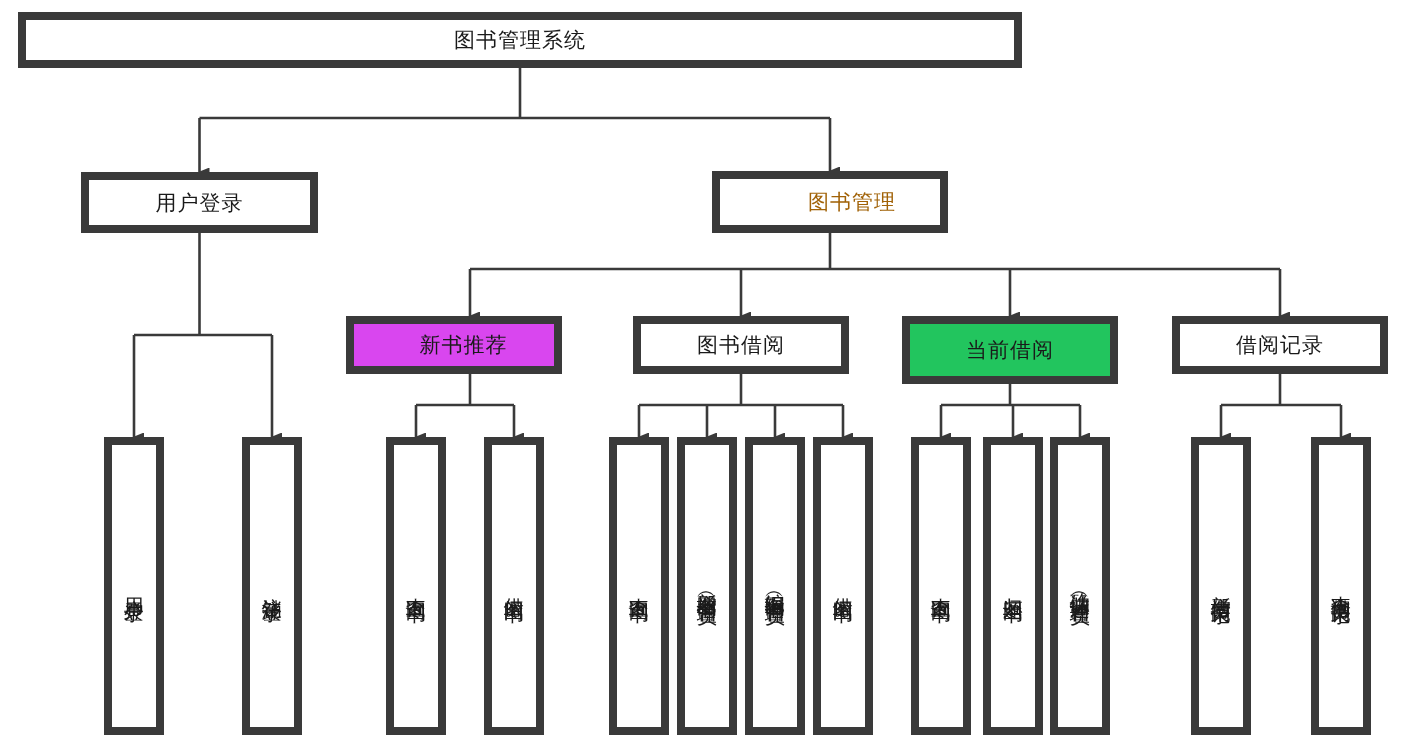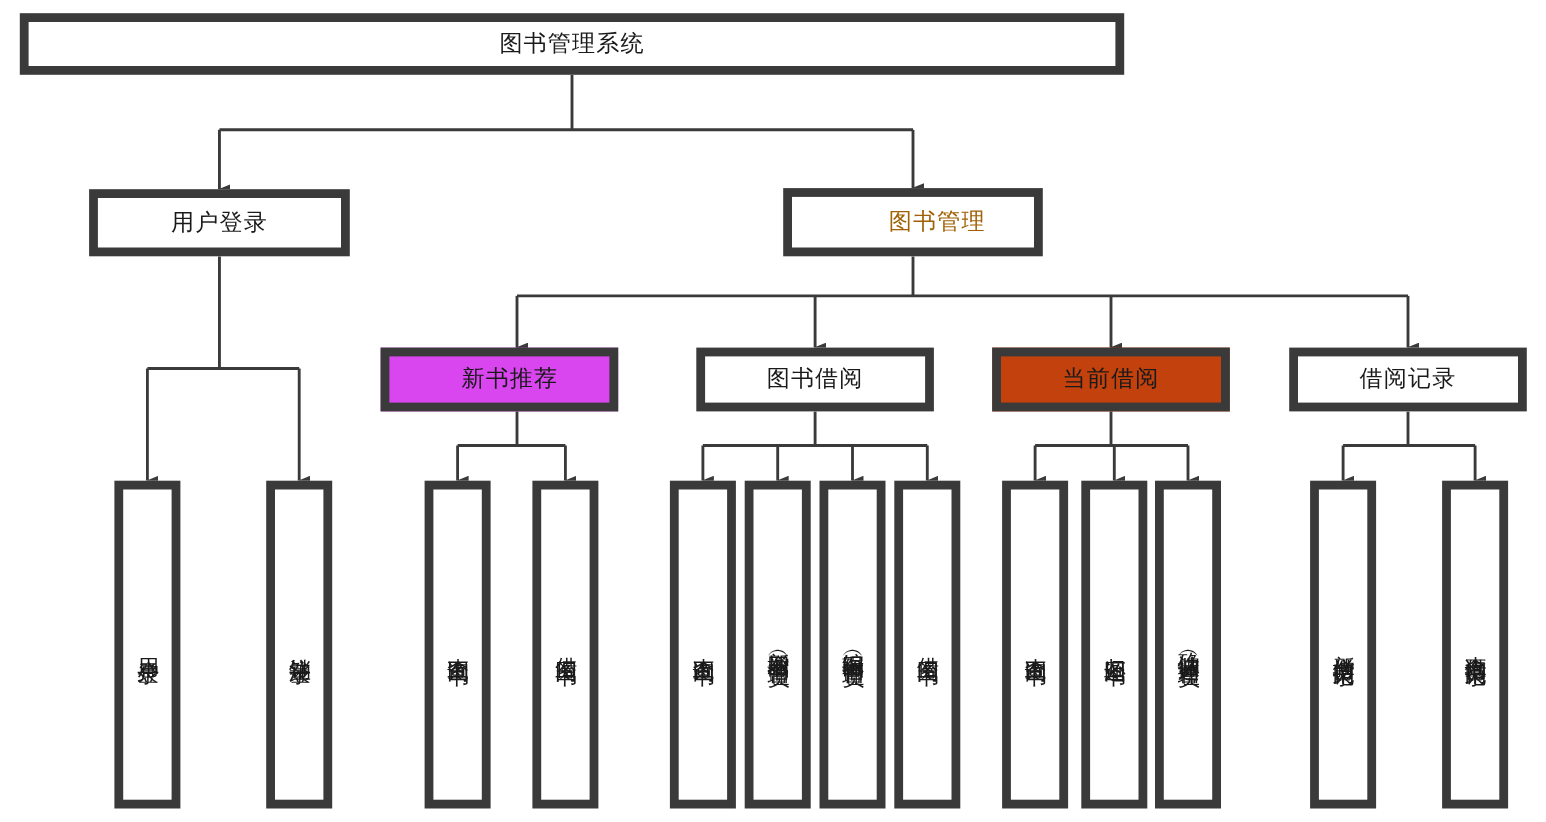--- a/index.html
+++ b/index.html
@@ -120,21 +120,21 @@
       </div>
       <div class="node-box horizontal" style="left: 712px; top: 171px; width: 236px; height: 62px; border-color: rgb(58, 58, 58); background: rgb(255, 255, 255);">
         <span class="node-label" style="color: #a16207; margin-left: 44px;">图书管理</span>
       </div>
       <div class="node-box horizontal" style="left: 346px; top: 316px; width: 216px; height: 58px; border-color: rgb(58, 58, 58); background: #d946ef; padding-left: 19px;">
         <span class="node-label" style="color: rgb(26, 26, 26);">新书推荐</span>
       </div>
       <div class="node-box horizontal" style="left: 633px; top: 316px; width: 216px; height: 58px; border-color: rgb(58, 58, 58); background: rgb(255, 255, 255);">
         <span class="node-label" style="color: rgb(26, 26, 26);">图书借阅</span>
       </div>
-      <div class="node-box horizontal" style="left: 902px; top: 316px; width: 216px; height: 58px; border-color: rgb(58, 58, 58); background: #c2410c;">
+      <div class="node-box horizontal" style="left: 902px; top: 316px; width: 216px; height: 68px; border-color: rgb(58, 58, 58); background: #22c55e;">
         <span class="node-label" style="color: rgb(26, 26, 26);">当前借阅</span>
       </div>
       <div class="node-box horizontal" style="left: 1172px; top: 316px; width: 216px; height: 58px; border-color: rgb(58, 58, 58); background: rgb(255, 255, 255);">
         <span class="node-label" style="color: rgb(26, 26, 26);">借阅记录</span>
       </div>
       <div class="node-box vertical" style="left: 104px; top: 437px; width: 60px; height: 298px; border-color: rgb(58, 58, 58); background: rgb(255, 255, 255);">
         <span class="node-label" style="color: rgb(26, 26, 26);">用户登录</span>
       </div>
       <div class="node-box vertical" style="left: 242px; top: 437px; width: 60px; height: 298px; border-color: rgb(58, 58, 58); background: rgb(255, 255, 255);">
         <span class="node-label" style="color: rgb(26, 26, 26);">注销登录</span>

